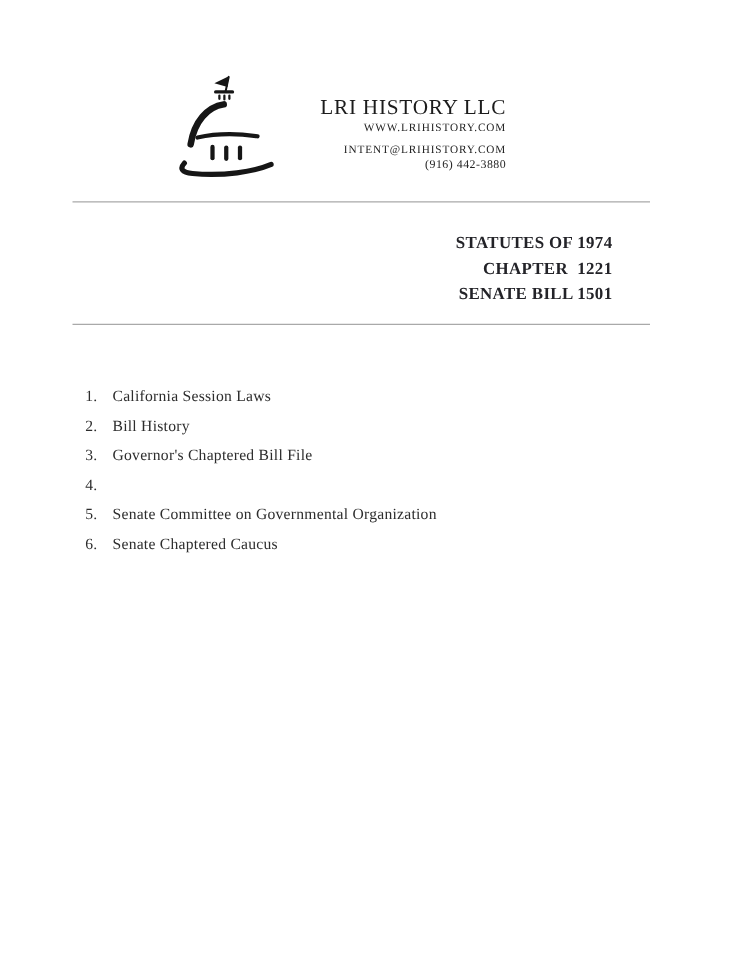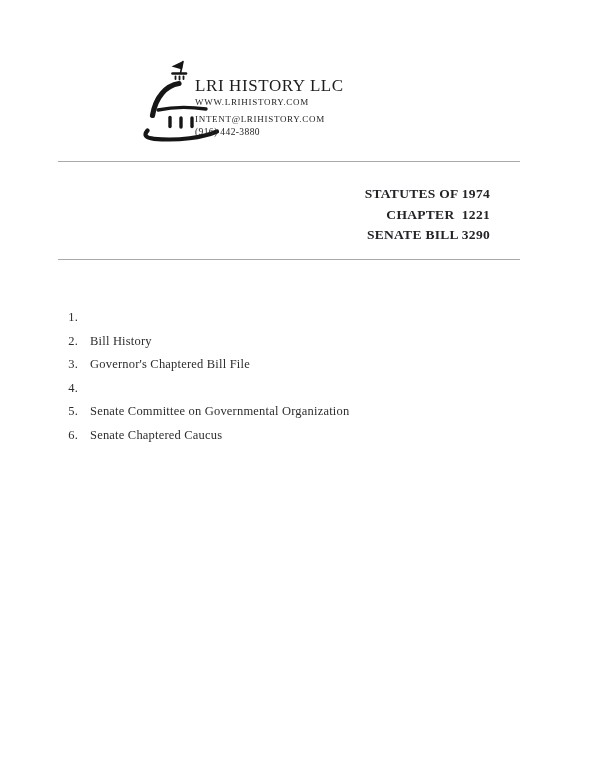--- a/index.html
+++ b/index.html
@@ -19,21 +19,21 @@
     left: 141px;
     top: 58px;
     width: 78px;
     height: 84px;
   }
   .company-block {
     position: absolute;
     left: 195px;
     top: 76px;
     width: 210px;
-    text-align: left;
+    text-align: right;
   }
   .company-name {
     font-size: 17px;
     letter-spacing: 0.6px;
     color: #1c1c1c;
     line-height: 20px;
     white-space: nowrap;
   }
   .contact-line {
     font-size: 9px;
@@ -141,29 +141,30 @@
     <div class="contact-line">WWW.LRIHISTORY.COM</div>
     <div class="contact-line first">INTENT@LRIHISTORY.COM</div>
     <div class="phone-line">(916) 442-3880</div>
   </div>
 
   <div class="rule rule-top"></div>
 
   <div class="reference-block">
     <div class="reference-line">STATUTES OF 1974</div>
     <div class="reference-line">CHAPTER  1221</div>
-    <div class="reference-line">SENATE BILL 3290</div>
+    <div class="reference-line">SENATE BILL 1501</div>
   </div>
 
   <div class="rule rule-bottom"></div>
 
 
   <div class="toc-list">
     <div class="toc-item">
       <span class="toc-num">1.</span>
+      <span class="toc-text">California Session Laws</span>
     </div>
     <div class="toc-item">
       <span class="toc-num">2.</span>
       <span class="toc-text">Bill History</span>
     </div>
     <div class="toc-item">
       <span class="toc-num">3.</span>
       <span class="toc-text">Governor's Chaptered Bill File</span>
     </div>
     <div class="toc-item">

